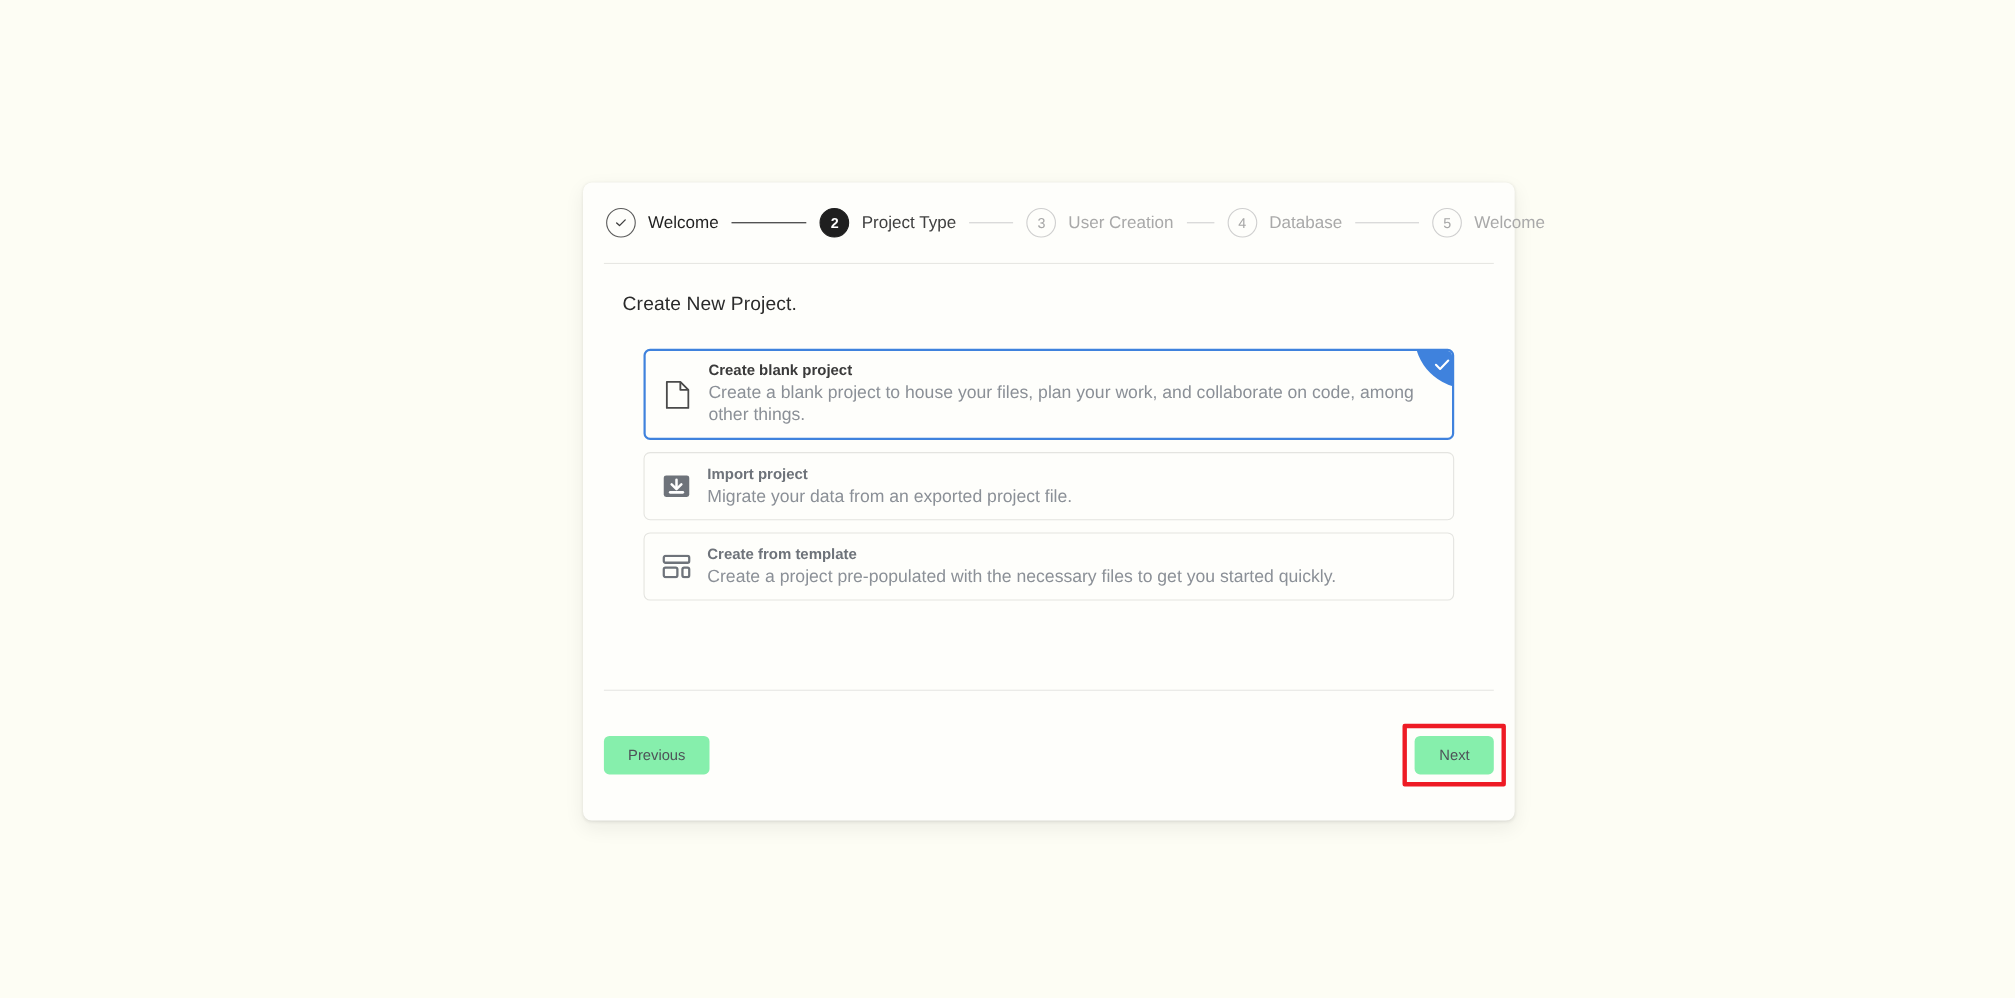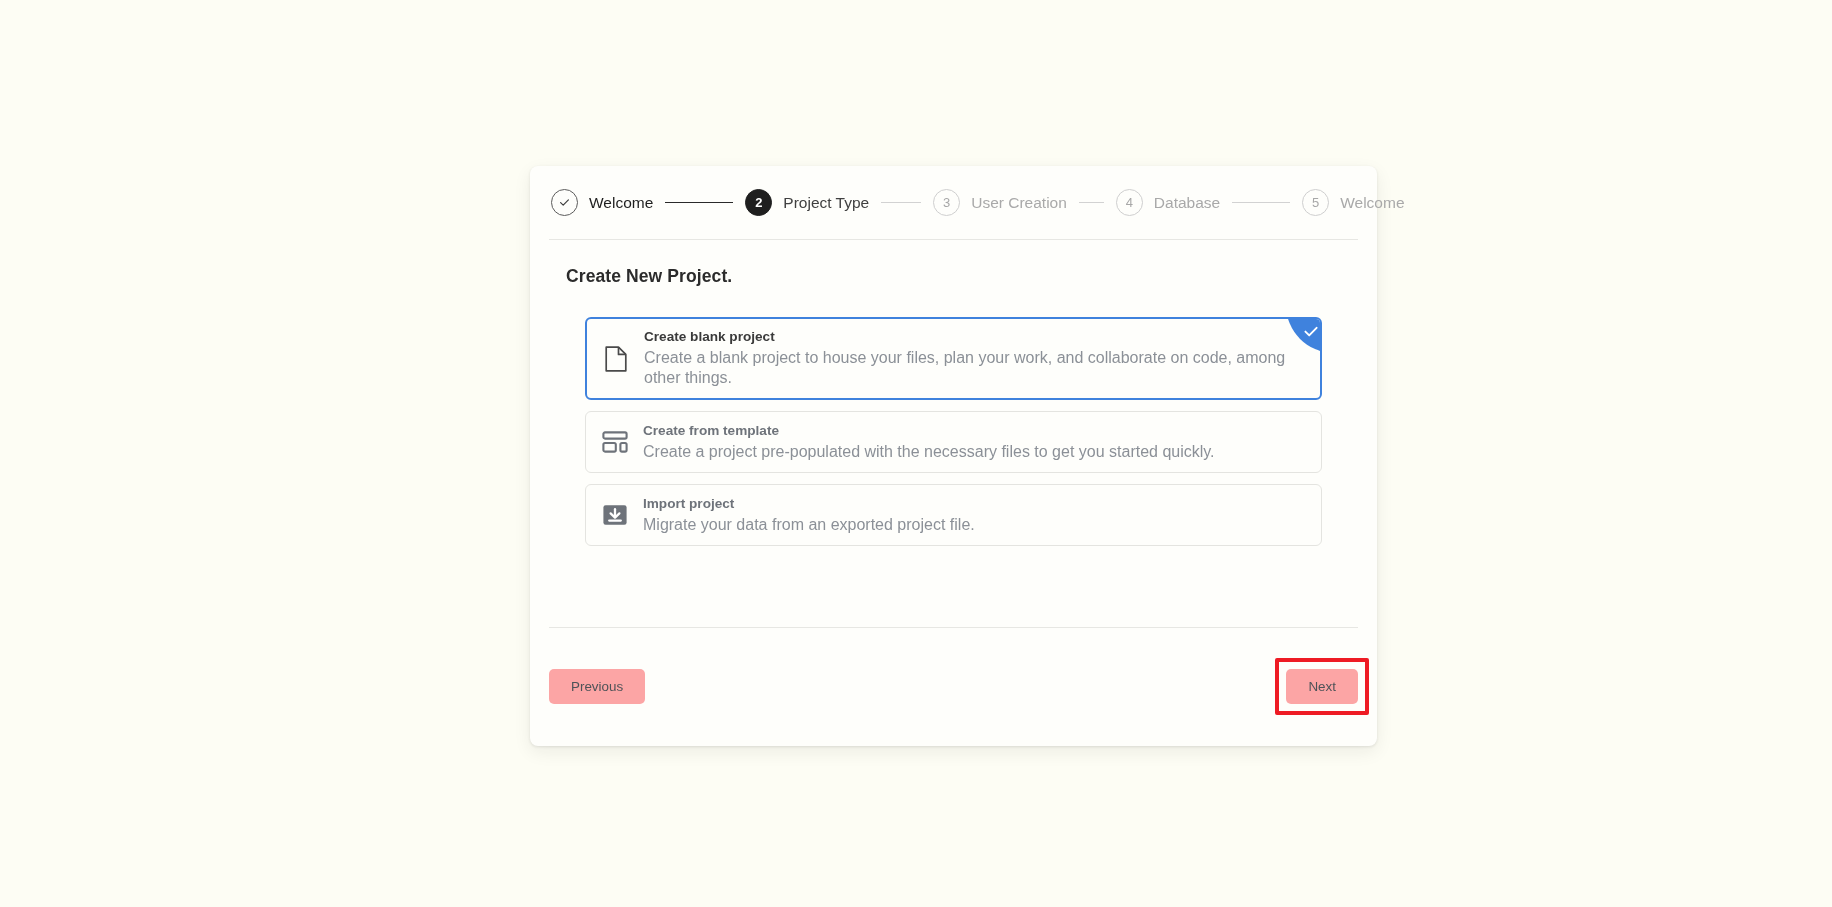--- a/index.html
+++ b/index.html
@@ -112,21 +112,21 @@
   
   .body-area {
     position: absolute;
     left: 36px;
     top: 100px;
     right: 36px;
   }
   .page-title {
     font-size: 17.5px;
     color: #2b2b2b;
-    font-weight: 700;
+    font-weight: 400;
     margin: 0 0 7px 0;
     letter-spacing: 0.1px;
   }
   .page-subtitle {
     font-size: 13.2px;
     color: #7c8189;
     margin: 0;
     line-height: 1.35;
   }
 
@@ -202,21 +202,21 @@
     display: flex;
     align-items: center;
     justify-content: space-between;
     padding: 0 19px;
     box-sizing: border-box;
   }
   .btn {
     font-family: "Liberation Sans", sans-serif;
     font-size: 13.4px;
     color: #4e5358;
-    background: #fca5a5;
+    background: #86efac;
     border: none;
     border-radius: 5px;
     padding: 11px 22px;
     cursor: pointer;
     line-height: 1;
   }
   .btn-next-wrap {
     position: relative;
     display: inline-block;
   }
@@ -292,52 +292,52 @@
           </svg>
         </div>
         <div class="option-text">
           <div class="option-title">Create blank project</div>
           <div class="option-desc">Create a blank project to house your files, plan your work, and collaborate on code, among other things.</div>
         </div>
         <div class="select-badge">
           <svg width="16" height="16" viewBox="0 0 16 16">
             <polyline points="2.4,7.6 6.2,11.4 13.6,3.8" fill="none" stroke="#ffffff" stroke-width="1.9" stroke-linecap="round" stroke-linejoin="round"></polyline>
           </svg>
-        </div>
-      </div>
-
-      <div class="option-card muted">
-        <div class="option-icon">
-          <svg width="26" height="22" viewBox="0 0 26 22">
-            <rect x="1.4" y="1.4" width="23.2" height="6.2" rx="1.6" fill="none" stroke="#6e737a" stroke-width="2.1"></rect>
-            <rect x="1.4" y="12.0" width="12.4" height="8.6" rx="1.6" fill="none" stroke="#6e737a" stroke-width="2.1"></rect>
-            <rect x="18.4" y="12.0" width="6.2" height="8.6" rx="1.6" fill="none" stroke="#6e737a" stroke-width="2.1"></rect>
-          </svg>
-        </div>
-        <div class="option-text">
-          <div class="option-title">Create from template</div>
-          <div class="option-desc">Create a project pre-populated with the necessary files to get you started quickly.</div>
         </div>
       </div>
 
       <div class="option-card muted">
         <div class="option-icon">
           <svg width="26" height="24" viewBox="0 0 26 24">
             <rect x="1.4" y="2.2" width="23.2" height="19.6" rx="2.2" fill="#6e737a"></rect>
             <path d="M13,6.2 V13.6" stroke="#ffffff" stroke-width="2.3" stroke-linecap="round"></path>
             <polyline points="8.6,10.4 13,14.6 17.4,10.4" fill="none" stroke="#ffffff" stroke-width="2.3" stroke-linecap="round" stroke-linejoin="round"></polyline>
             <path d="M7.2,17.6 H18.8" stroke="#ffffff" stroke-width="2.3" stroke-linecap="round"></path>
           </svg>
         </div>
         <div class="option-text">
           <div class="option-title">Import project</div>
           <div class="option-desc">Migrate your data from an exported project file.</div>
         </div>
       </div>
 
+      <div class="option-card muted">
+        <div class="option-icon">
+          <svg width="26" height="22" viewBox="0 0 26 22">
+            <rect x="1.4" y="1.4" width="23.2" height="6.2" rx="1.6" fill="none" stroke="#6e737a" stroke-width="2.1"></rect>
+            <rect x="1.4" y="12.0" width="12.4" height="8.6" rx="1.6" fill="none" stroke="#6e737a" stroke-width="2.1"></rect>
+            <rect x="18.4" y="12.0" width="6.2" height="8.6" rx="1.6" fill="none" stroke="#6e737a" stroke-width="2.1"></rect>
+          </svg>
+        </div>
+        <div class="option-text">
+          <div class="option-title">Create from template</div>
+          <div class="option-desc">Create a project pre-populated with the necessary files to get you started quickly.</div>
+        </div>
+      </div>
+
     </div>
   </div>
 
   <div class="divider bottom"></div>
 
   <div class="footer">
     <button class="btn">Previous</button>
     <span class="btn-next-wrap">
       <button class="btn">Next</button>
       <span class="highlight-box"></span>

